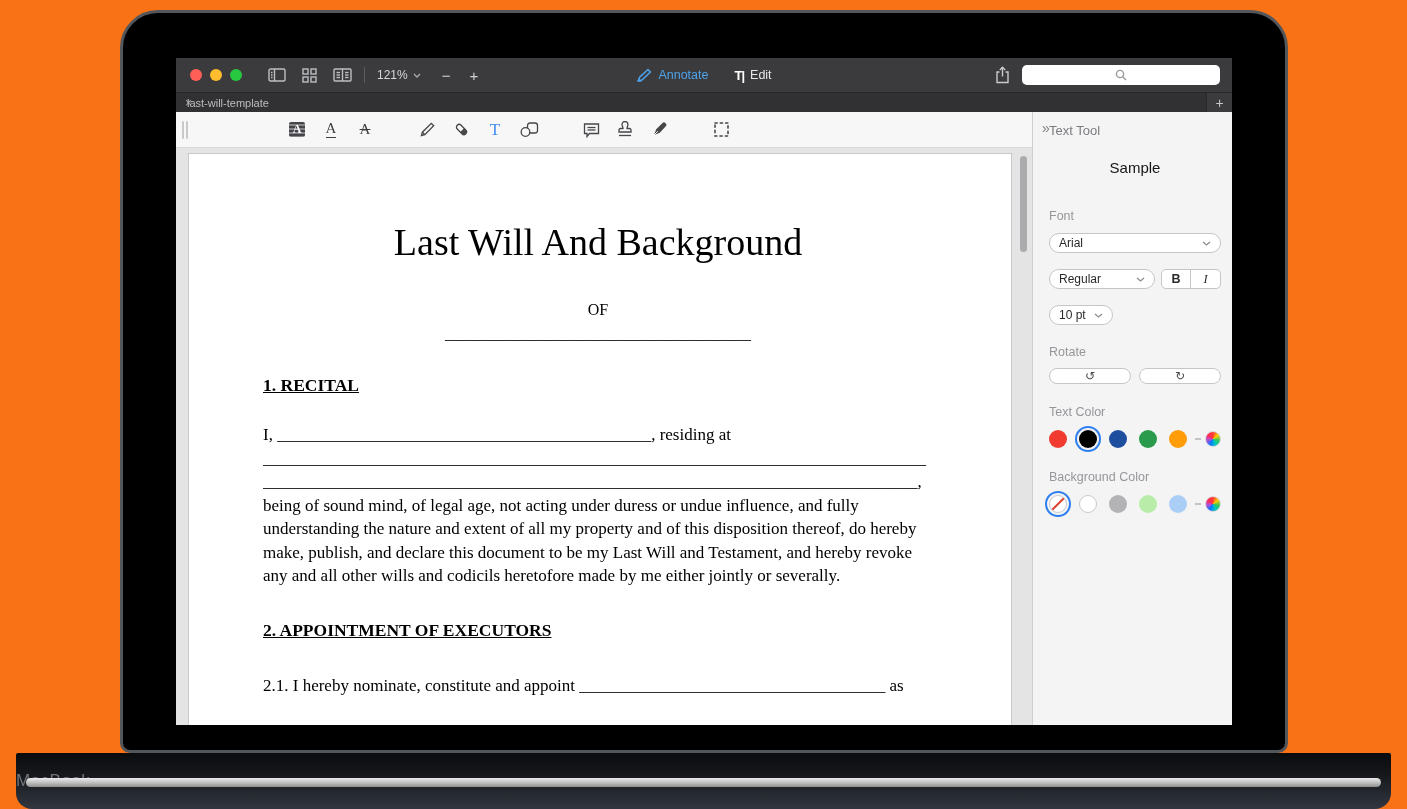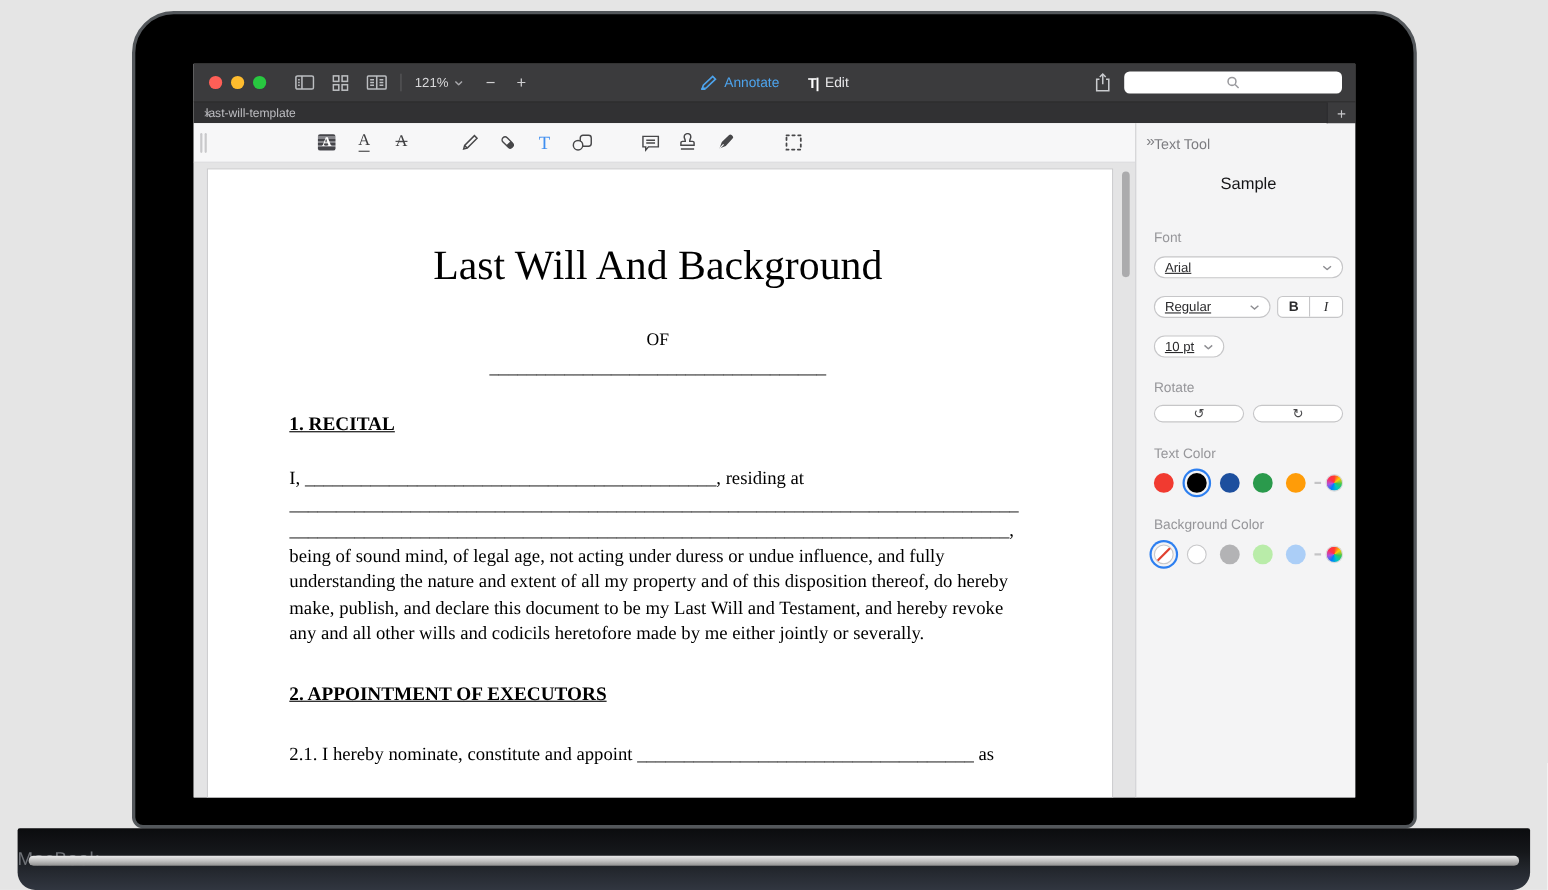--- a/index.html
+++ b/index.html
@@ -1,17 +1,17 @@
 <!DOCTYPE html>
 <html><head>
 <meta charset="utf-8">
 <style>
   * { margin:0; padding:0; box-sizing:border-box; }
   html,body { width:1407px; height:809px; background:#ffffff; font-family:"Liberation Sans","DejaVu Sans",sans-serif; }
-  .stage { position:relative; width:1407px; height:809px; background:#e5e5e5; overflow:hidden; }
+  .stage { position:relative; width:1407px; height:809px; background:#f97316; overflow:hidden; }
 
   
   .laptop-screen{ position:absolute; left:120px; top:10px; width:1168px; height:743px;
     background:#000; border:3px solid #53575b; border-radius:38px 38px 10px 10px; }
   .screen-content{ position:absolute; left:53px; top:45px; width:1056px; height:667px;
     background:#fff; overflow:hidden; display:flex; flex-direction:column; }
   .laptop-base{ position:absolute; left:16px; right:16px; top:753px; bottom:0;
     background:linear-gradient(180deg,#0b0c0e 0%,#15171a 38%,#252930 72%,#313640 100%);
     border-radius:2px 2px 16px 16px; }
   .brand{ text-align:left; padding-top:18px; font-size:17px; color:#6f7277; letter-spacing:.5px; }
@@ -84,21 +84,21 @@
 
   
   .sidebar{ flex:1; background:#f4f4f5; border-left:1px solid #cfcfd1; position:relative; padding:0 16px; }
   .sb-collapse{ position:absolute; left:9px; top:8px; color:#7f7f83; font-size:14px; }
   .sb-title{ margin-top:11px; font-size:13px; color:#7c7c80; }
   .sb-sample{ text-align:center; margin-top:21px; font-size:15px; color:#161618; }
   .sb-label{ font-size:12.5px; color:#96969a; }
   .lbl-font{ margin-top:33px; } .lbl-rotate{ margin-top:20px; }
   .lbl-textcolor{ margin-top:21px; } .lbl-bgcolor{ margin-top:22px; }
   .select{ height:20px; background:#fff; border:1px solid #c6c6c8; border-radius:10px;
-    display:flex; align-items:center; justify-content:space-between; padding:0 9px; font-size:12px; color:#2a2a2c;text-decoration:underline; }
+    display:flex; align-items:center; justify-content:space-between; padding:0 9px; font-size:12px; color:#2a2a2c; }
   .sel-font{ margin-top:10px; }
   .style-row{ display:flex; margin-top:16px; align-items:center; }
   .sel-style{ width:106px; }
   .seg{ display:flex; margin-left:auto; border:1px solid #c6c6c8; border-radius:5px; overflow:hidden; background:#fff; height:20px; }
   .seg b, .seg i{ width:29px; display:flex; align-items:center; justify-content:center; font-size:12.5px; color:#2a2a2c; }
   .seg b{ border-right:1px solid #c6c6c8; font-weight:bold; }
   .seg i{ font-family:"Liberation Serif",serif; }
   .sel-size{ width:64px; margin-top:16px; }
   .rotate-row{ display:flex; gap:8px; margin-top:9px; }
   .rot-btn{ flex:1; height:16px; background:#fff; border:1px solid #c6c6c8; border-radius:8px;

